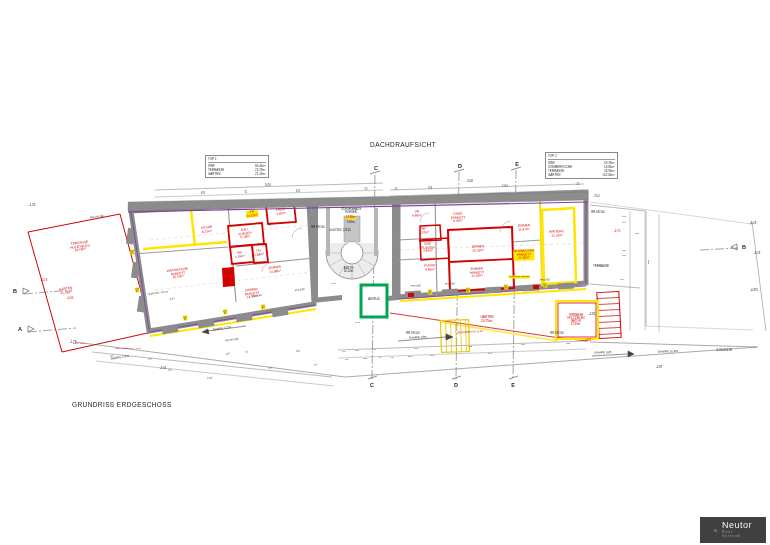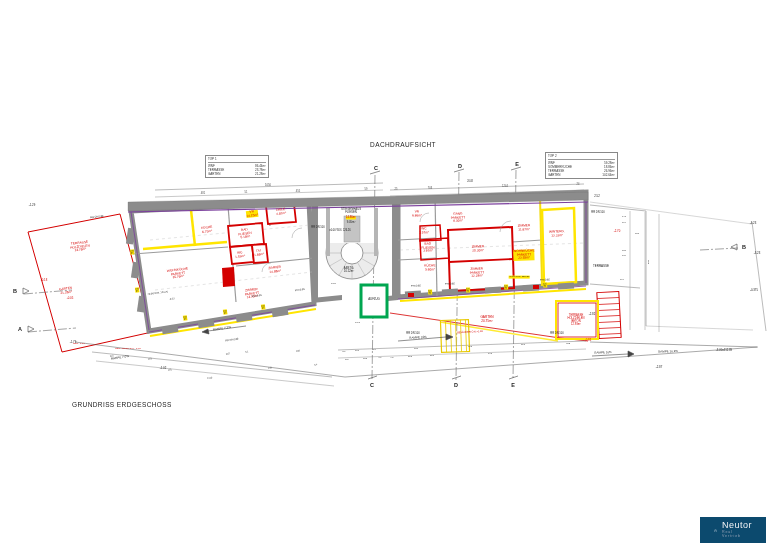--- a/index.html
+++ b/index.html
@@ -12,21 +12,21 @@
   .section-letter{position:absolute;font-size:5.5px;color:#222;font-weight:bold;
               transform:translate(-50%,-50%);z-index:3;}
   .sheet-title{position:absolute;left:403px;top:141px;transform:translateX(-50%);
               font-size:6.5px;color:#222;letter-spacing:.4px;z-index:4;}
   .sheet-caption{position:absolute;left:72px;top:401px;font-size:6.5px;color:#222;
               letter-spacing:.4px;z-index:4;}
   .area-table{position:absolute;border:0.5px solid #888;background:#fff;z-index:4;
               font-size:3px;color:#333;padding:1px 2px;}
   .at-head{border-bottom:0.5px solid #999;margin-bottom:1px;padding-bottom:0.5px;}
   .at-row{display:flex;justify-content:space-between;gap:4px;}
-  #logo{position:absolute;left:700px;top:517px;width:66px;height:26px;background:#0c4a6e;
+  #logo{position:absolute;left:700px;top:517px;width:66px;height:26px;background:#404040;
         display:flex;align-items:center;padding:0 14px;box-sizing:border-box;gap:5px;z-index:5;}
   .logo-text{display:flex;flex-direction:column;line-height:1.1;}
   .logo-name{color:#f2f4f7;font-size:9px;letter-spacing:.5px;}
   .logo-tagline{color:#93a0b4;font-size:3.6px;letter-spacing:.8px;}
 </style>
 </head>
 <body>
 
 <div id="sheet">
 

